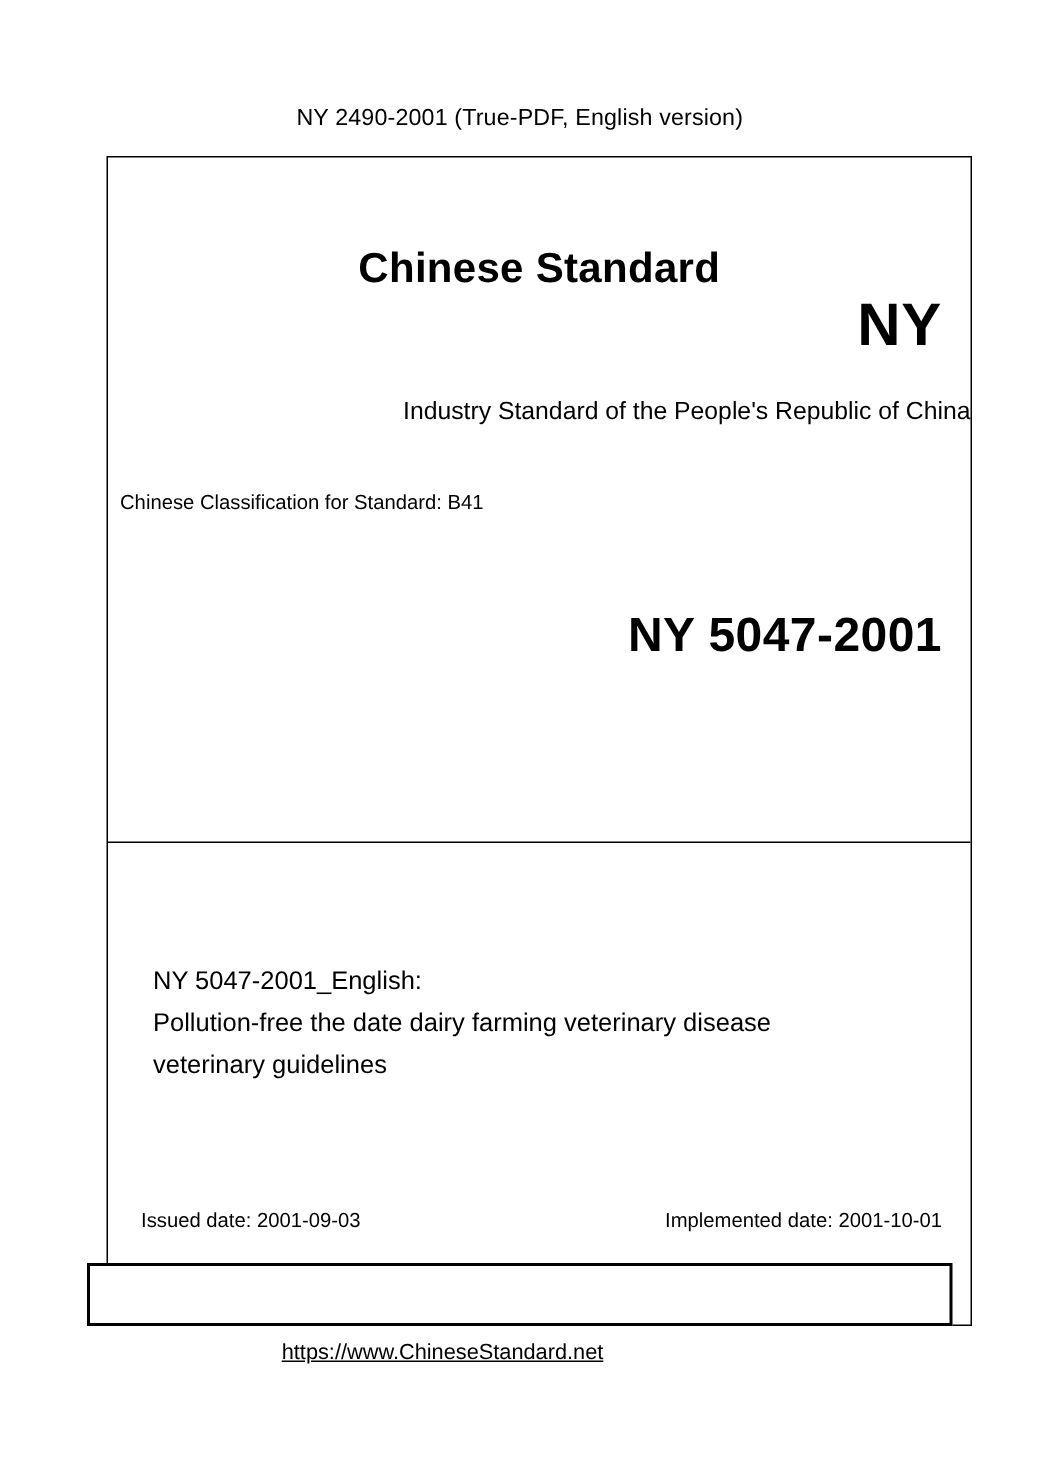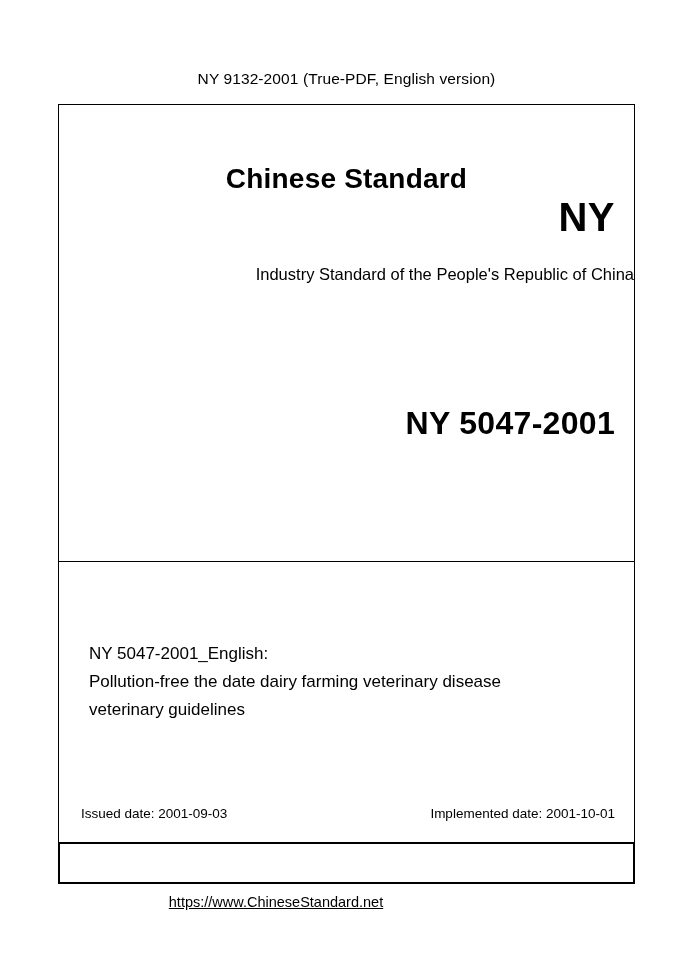--- a/index.html
+++ b/index.html
@@ -26,21 +26,21 @@
     top: 70px;
     left: 0;
     width: 693px;
     text-align: center;
     font-size: 15.5px;
     color: #000;
     letter-spacing: 0.1px;
   }
   .cover-box {
     position: absolute;
-    left: 58px;
+    left: 71px;
     top: 104px;
     width: 577px;
     height: 780px;
     border: 1px solid #000;
     box-sizing: border-box;
   }
   .upper-section {
     position: absolute;
     left: 0;
     top: 0;
@@ -130,35 +130,37 @@
   }
   .footer-link {
     position: absolute;
     top: 894px;
     left: 0;
     width: 552px;
     text-align: center;
     font-size: 14.5px;
     color: #000;
     text-decoration: underline;
+    padding-left: 19px;
   }
 </style>
 </head>
 <body>
 
 <div class="page">
 
-  <div class="top-caption">NY 9132-2001 (True-PDF, English version)</div>
+  <div class="top-caption">NY 2490-2001 (True-PDF, English version)</div>
 
   <div class="cover-box">
 
     <div class="upper-section">
       <div class="title-main">Chinese Standard</div>
       <div class="std-mark">NY</div>
       <div class="subtitle">Industry Standard of the People's Republic of China</div>
+      <div class="classification">Chinese Classification for Standard: B41</div>
       <div class="std-number">NY 5047-2001</div>
     </div>
 
     <div class="lower-section">
       <div class="doc-title">
         <div>NY 5047-2001_English:</div>
         <div>Pollution-free the date dairy farming veterinary disease</div>
         <div>veterinary guidelines</div>
       </div>
       <div class="issued-date">Issued date: 2001-09-03</div>

